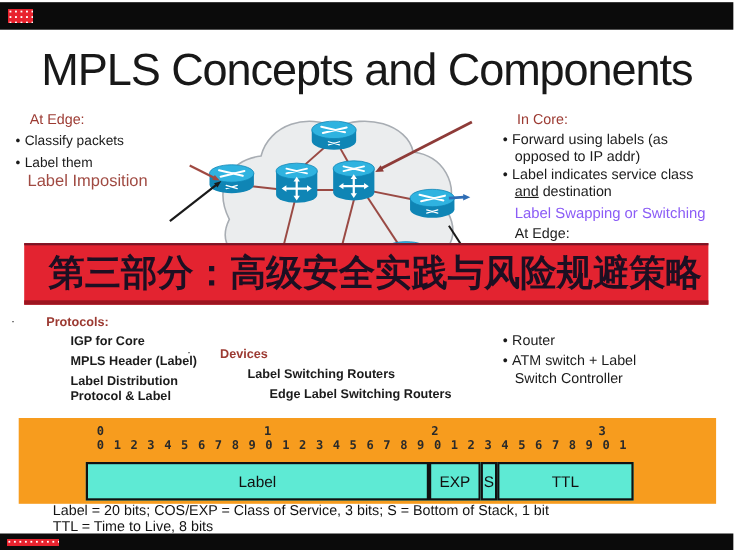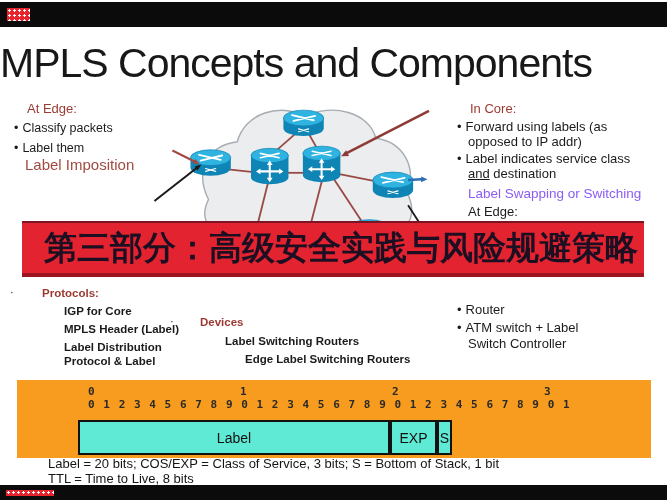--- a/index.html
+++ b/index.html
@@ -1,20 +1,20 @@
 <!DOCTYPE html>
 <html><head>
 <meta charset="utf-8">
 <style>
   html,body{margin:0;padding:0;background:#fff;}
   .stage{position:relative;width:667px;height:500px;background:#ffffff;overflow:hidden;
          font-family:"Liberation Sans","DejaVu Sans",sans-serif;color:#1b1b1b;}
   .abs{position:absolute;}
   
-  .title{left:0;right:0;top:40px;font-size:41px;font-weight:500;
+  .title{left:0;right:0;top:40px;text-align:center;font-size:41px;font-weight:500;
          letter-spacing:-1px;color:#181818;z-index:2;}
   
   .ln{position:absolute;white-space:nowrap;z-index:3;font-size:12.5px;}
   .head{color:#9c3a32;font-size:13px;}
   .subhead{color:#8b5cf6;}
   .blt{margin-right:4px;}
   .bold{font-weight:700;padding-left:17px;}
   .und{text-decoration:underline;}
   
   .banner{left:22px;top:221px;width:622px;height:56px;background:#e32330;
@@ -156,20 +156,23 @@
 
   <div class="fieldbox" style="left:78px;width:312px;">
       <span>Label</span>
     </div>
   <div class="fieldbox" style="left:390px;width:47px;">
       <span>EXP</span>
     </div>
   <div class="fieldbox" style="left:437px;width:15px;">
       <span>S</span>
     </div>
+  <div class="fieldbox" style="left:452px;width:124px;">
+      <span>TTL</span>
+    </div>
 
   <div class="cap" style="top:456px;">Label = 20 bits; COS/EXP = Class of Service, 3 bits; S = Bottom of Stack, 1 bit</div>
   <div class="cap" style="top:471px;">TTL = Time to Live, 8 bits</div>
 
   <div class="bar" style="top:2px;height:25px;"></div>
   <div class="tag" style="left:5px;top:5px;width:23px;height:13px;"></div>
   <div class="bar" style="top:485px;height:15px;"></div>
   <div class="tag" style="left:4px;top:487px;width:48px;height:6px;"></div>
 
 </div>

